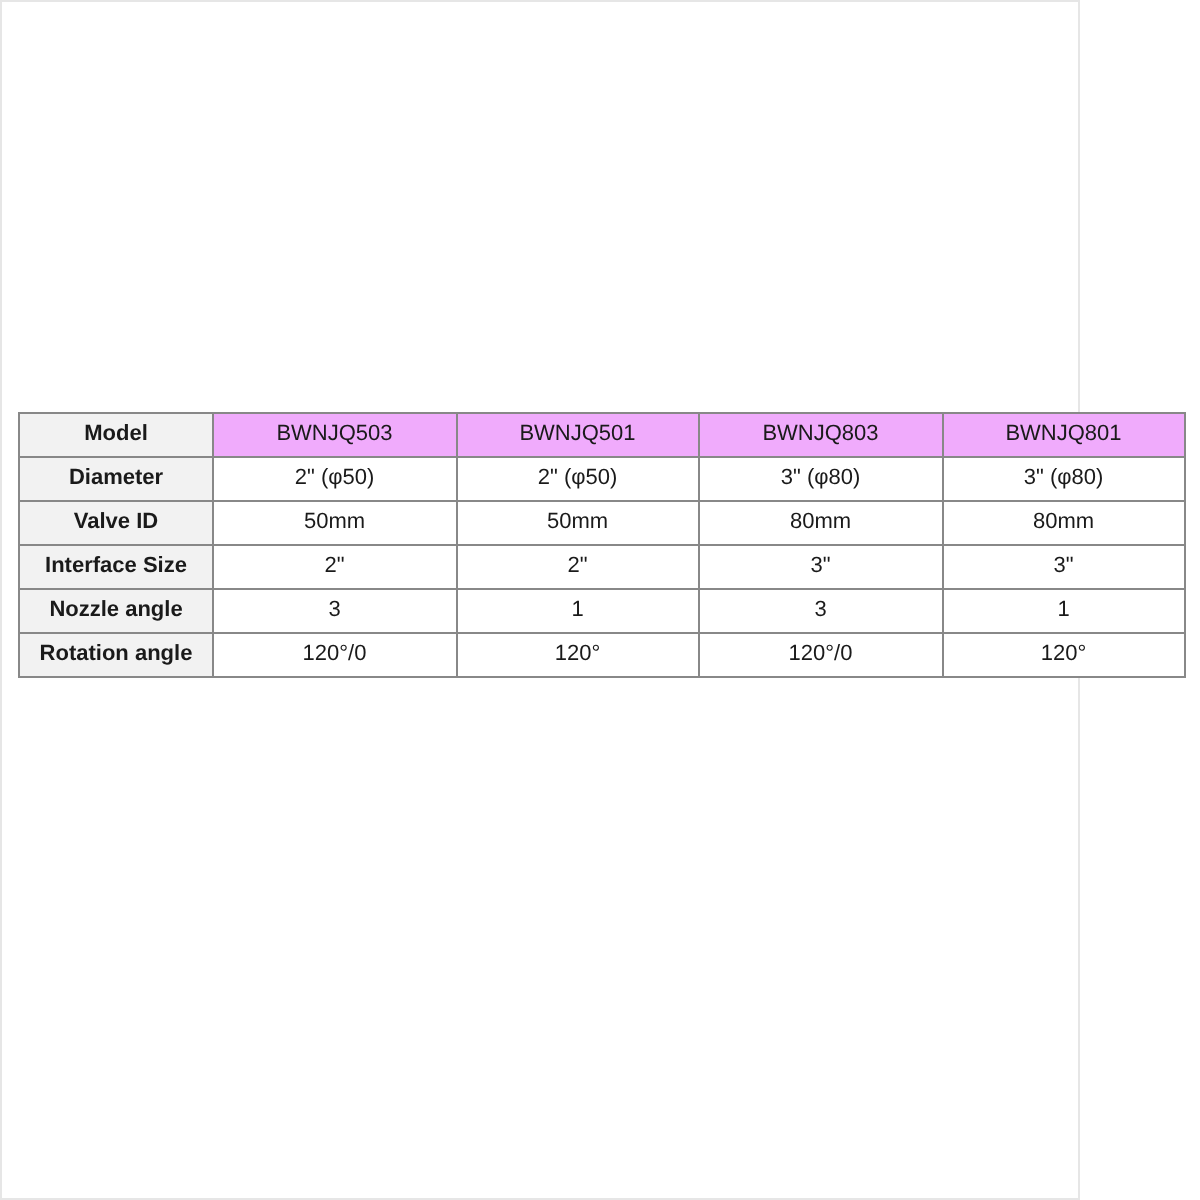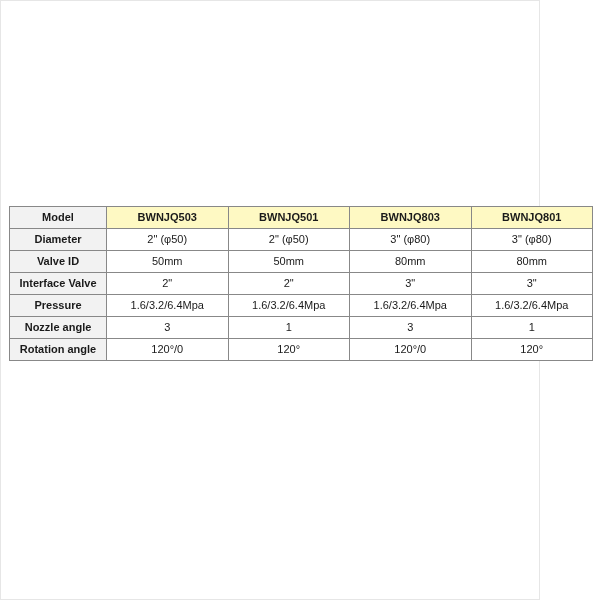--- a/index.html
+++ b/index.html
@@ -45,22 +45,22 @@
     line-height: 13px;
     font-weight: normal;
   }
   table.spec-table tr td:first-child,
   table.spec-table tr th:first-child {
     width: 92px;
     font-weight: bold;
     background: #f2f2f2;
   }
   table.spec-table thead th {
-    font-weight: bold;
-    background: #fef9c3;
+    font-weight: normal;
+    background: #f0abfc;
   }
   table.spec-table tbody tr td:first-child {
     background: #f2f2f2;
     text-align: center;
   }
   table.spec-table tbody td {
     background: #ffffff;
   }
 </style>
 </head>
@@ -87,32 +87,25 @@
           <td>3" (φ80)</td>
         </tr>
         <tr>
           <td>Valve ID</td>
           <td>50mm</td>
           <td>50mm</td>
           <td>80mm</td>
           <td>80mm</td>
         </tr>
         <tr>
-          <td>Interface Valve</td>
+          <td>Interface Size</td>
           <td>2"</td>
           <td>2"</td>
           <td>3"</td>
           <td>3"</td>
-        </tr>
-        <tr>
-          <td>Pressure</td>
-          <td>1.6/3.2/6.4Mpa</td>
-          <td>1.6/3.2/6.4Mpa</td>
-          <td>1.6/3.2/6.4Mpa</td>
-          <td>1.6/3.2/6.4Mpa</td>
         </tr>
         <tr>
           <td>Nozzle angle</td>
           <td>3</td>
           <td>1</td>
           <td>3</td>
           <td>1</td>
         </tr>
         <tr>
           <td>Rotation angle</td>

